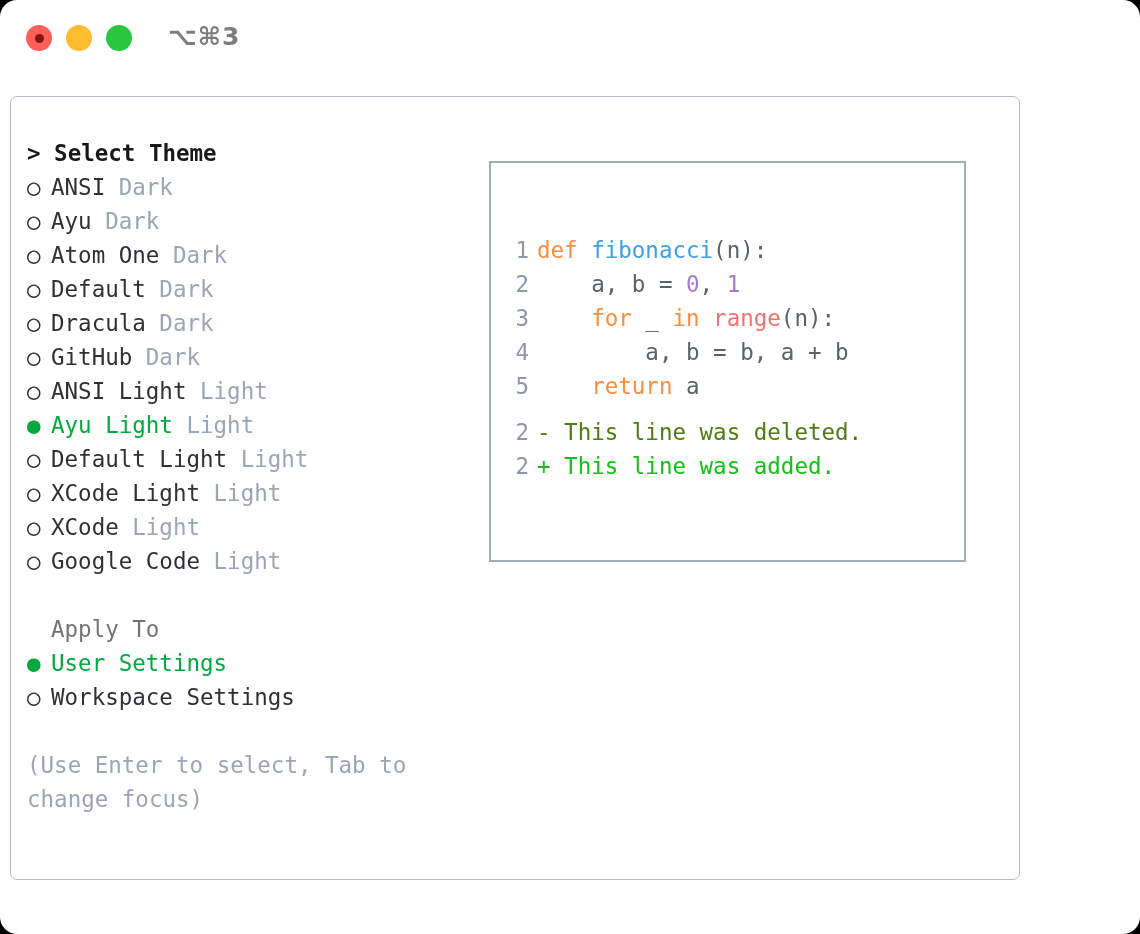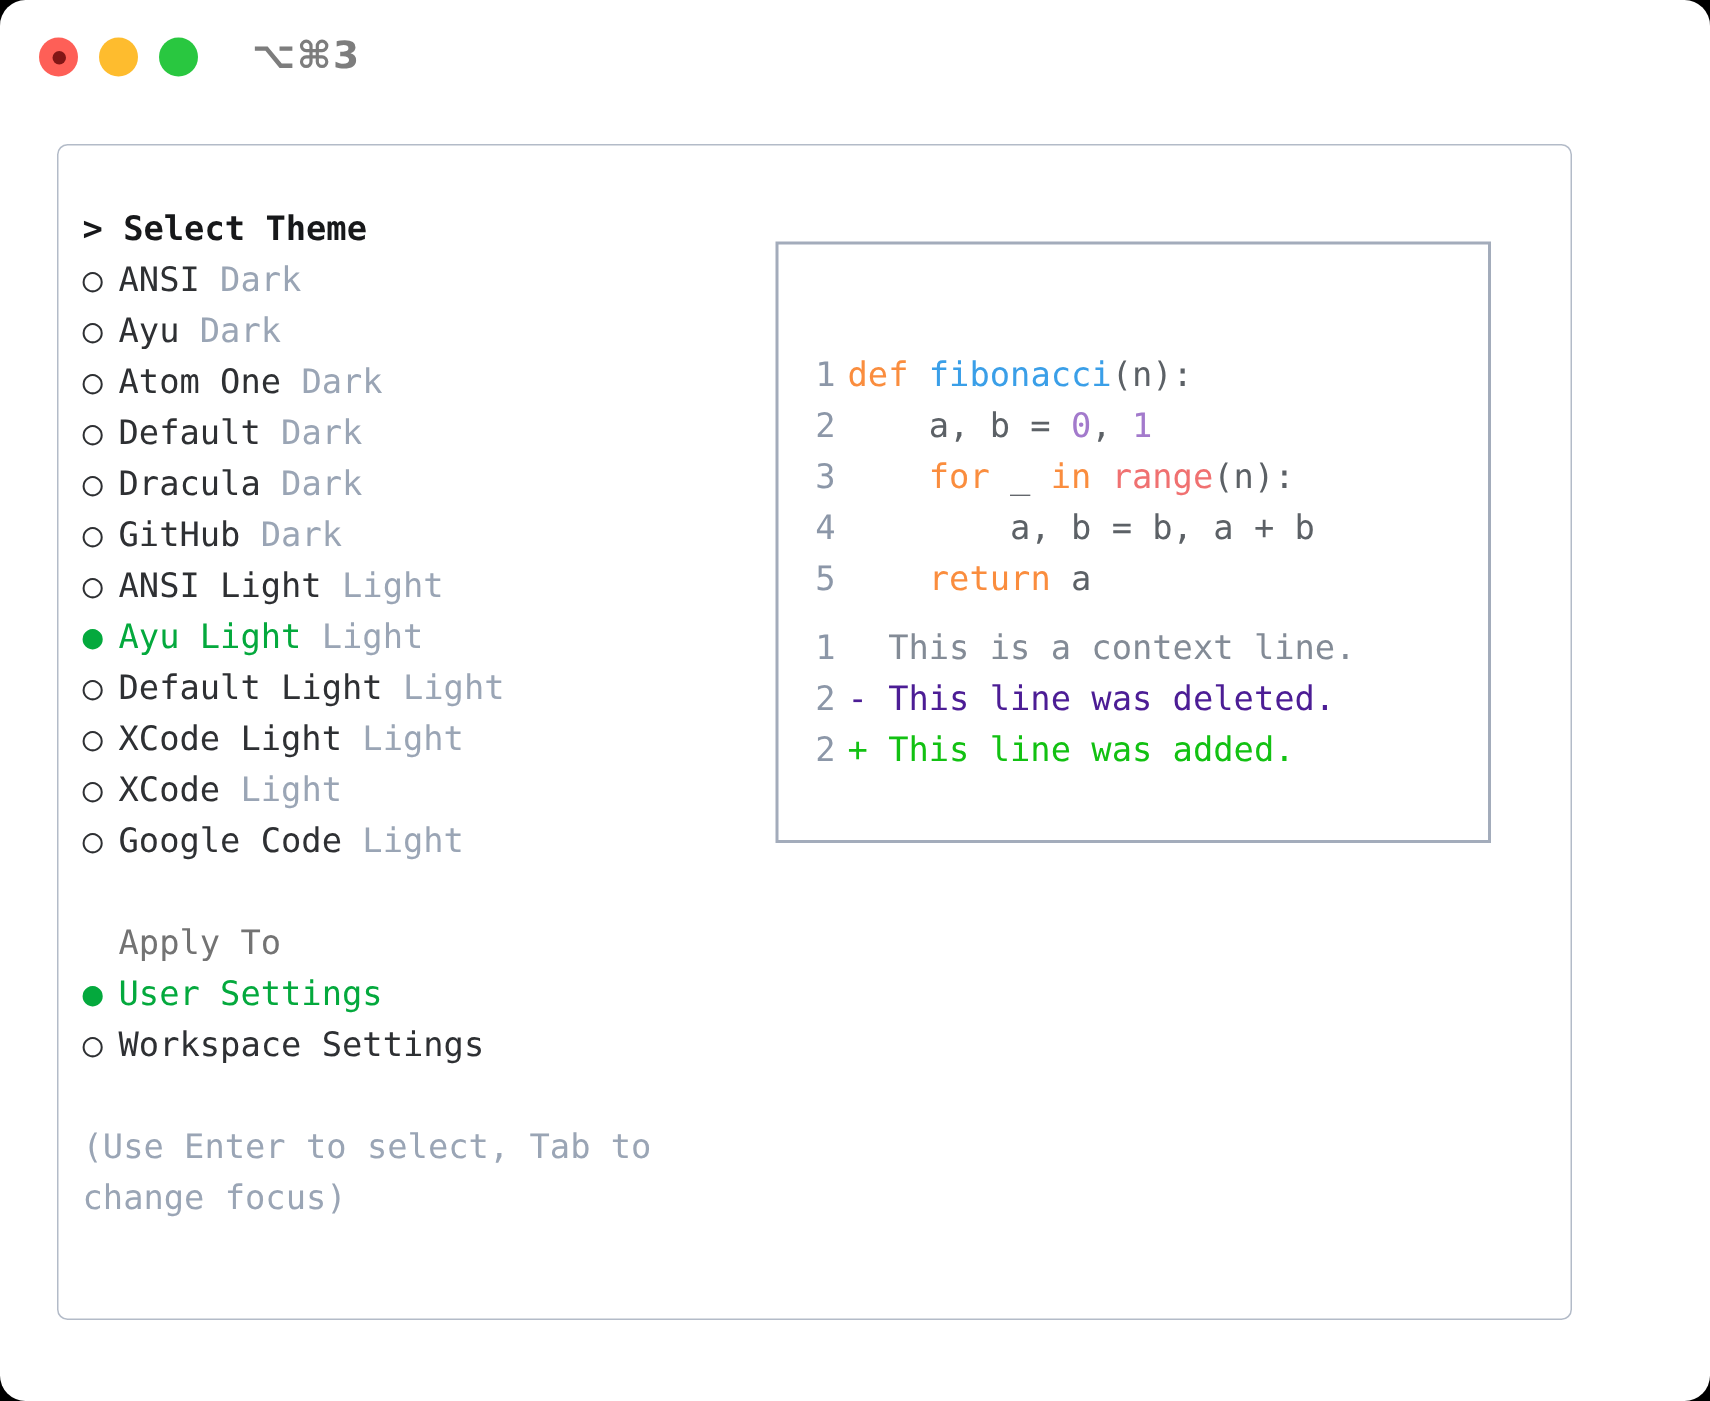--- a/index.html
+++ b/index.html
@@ -69,21 +69,21 @@
     font-size: 25px;
     font-weight: 700;
     letter-spacing: 1px;
     color: #7d7d7d;
     white-space: pre;
   }
 
   
   .panel {
     position: absolute;
-    left: 38px;
+    left: 10px;
     top: 96px;
     width: 1010px;
     height: 784px;
     border: 1.6px solid #b3bbc8;
     border-radius: 7px;
     box-sizing: border-box;
     background: #ffffff;
   }
 
   
@@ -185,21 +185,21 @@
 
   .diff {
     position: absolute;
     left: 16px;
     top: 252px;
     font-size: 22.5px;
     line-height: 34px;
     white-space: pre;
   }
   .d-ctx { color: #838b96; }
-  .d-del { color: #4c1d95; margin-top: 31px; }
+  .d-del { color: #4d7c0f; margin-top: 31px; }
   .d-add { color: #12c112; }
 </style>
 </head>
 <body>
 
 <div class="window">
 
   <div class="titlebar">
     <div class="lights">
       <span class="light light-red"></span>
@@ -235,18 +235,18 @@
           <div class="opt-row selected"><span class="bullet">●</span><span class="opt-label">User Settings</span></div>
           <div class="opt-row"><span class="bullet">○</span><span class="opt-label">Workspace Settings</span></div>
         </div>
 
       <div class="hint">(Use Enter to select, Tab to change focus)</div>
     </div>
 
     <div class="right-col">
       <div class="preview-box">
         <div class="code" id="code-block"><div><span class="ln">1</span><span class="kw">def</span><span class="pl"> </span><span class="fn">fibonacci</span><span class="pl">(n):</span></div><div><span class="ln">2</span><span class="pl">    a, b = </span><span class="num">0</span><span class="pl">, </span><span class="num">1</span></div><div><span class="ln">3</span><span class="pl">    </span><span class="kw">for</span><span class="pl"> _ </span><span class="kw">in</span><span class="pl"> </span><span class="bi">range</span><span class="pl">(n):</span></div><div><span class="ln">4</span><span class="pl">        a, b = b, a + b</span></div><div><span class="ln">5</span><span class="pl">    </span><span class="kw">return</span><span class="pl"> a</span></div></div>
-        <div class="diff" id="diff-block"><div><span class="ln">1</span><span class="d-ctx">  This is a context line.</span></div><div><span class="ln">2</span><span class="d-del">- This line was deleted.</span></div><div><span class="ln">2</span><span class="d-add">+ This line was added.</span></div></div>
+        <div class="diff" id="diff-block"><div><span class="ln">2</span><span class="d-del">- This line was deleted.</span></div><div><span class="ln">2</span><span class="d-add">+ This line was added.</span></div></div>
       </div>
     </div>
 
   </div>
 </div>
 
 </body></html>

